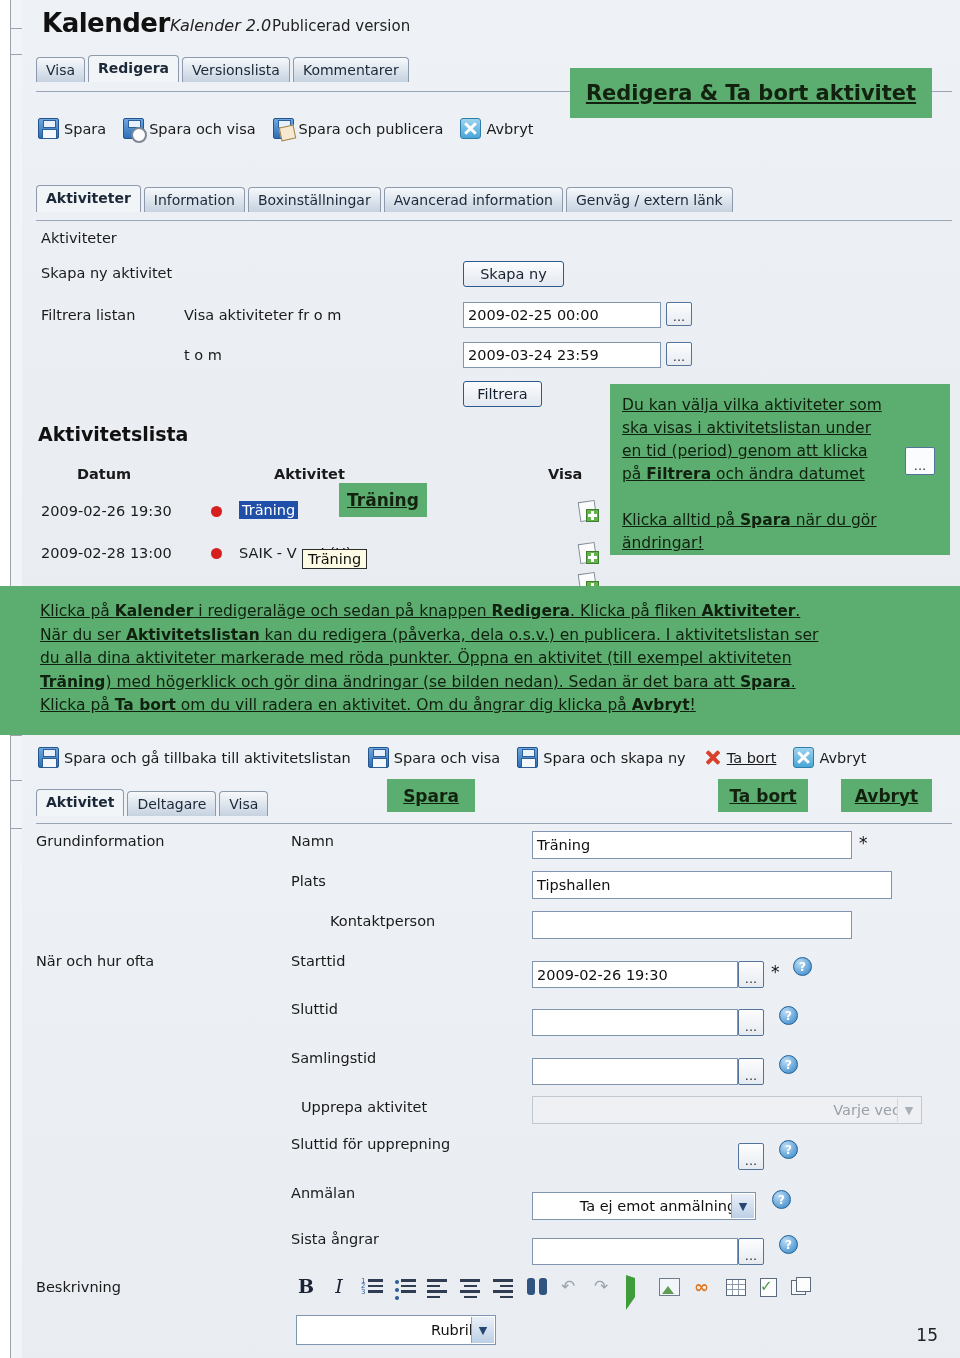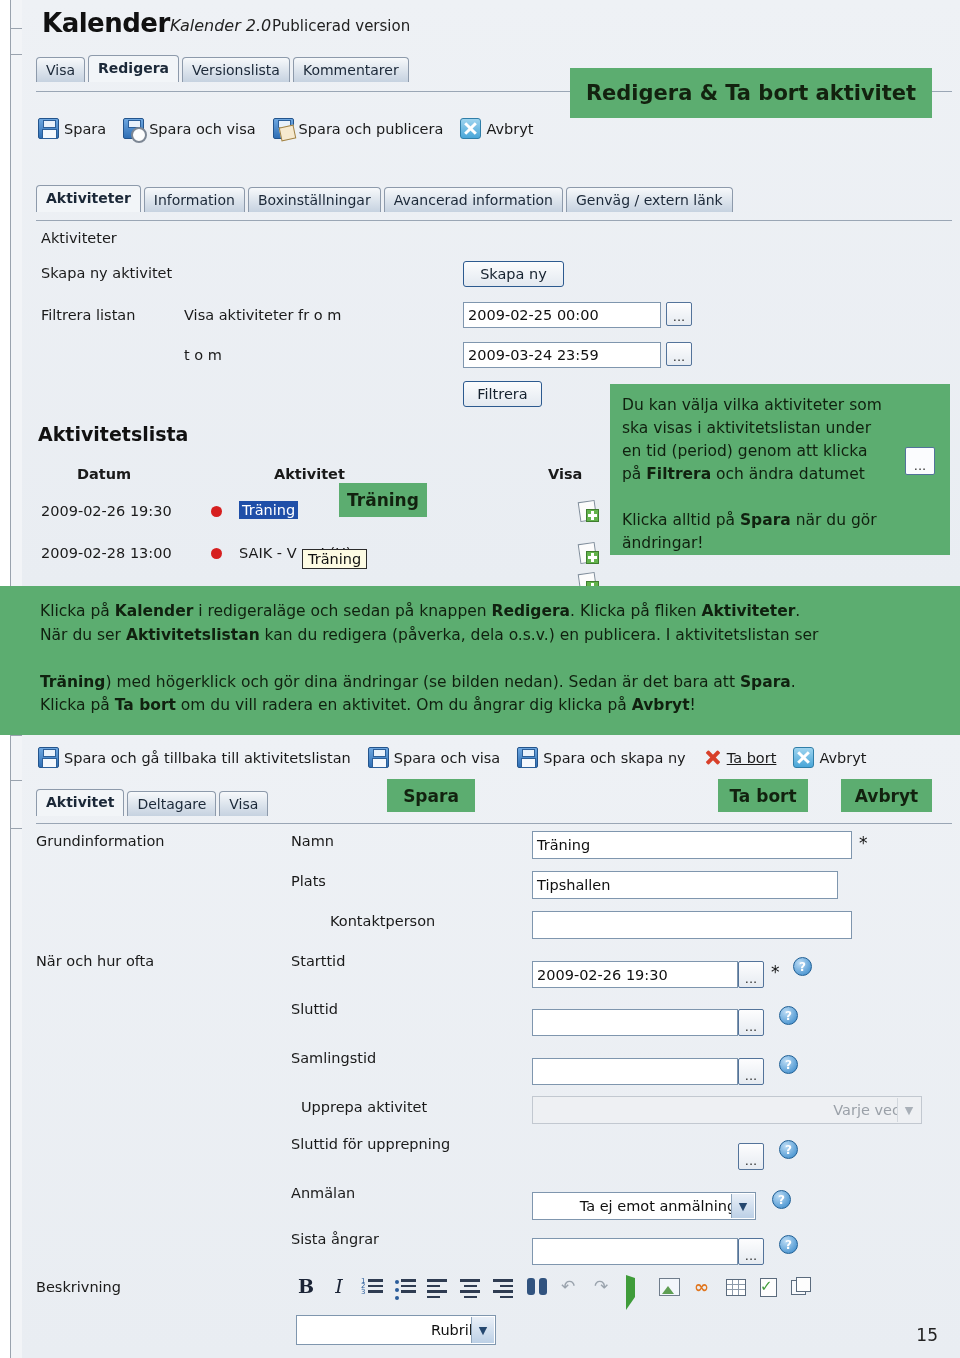--- a/index.html
+++ b/index.html
@@ -110,21 +110,21 @@
   .sel.disabled{background:#eef0f3;color:#9aa0a8;border-color:#c2c8d0;}
   .sel .arrow{
     position:absolute;right:1px;top:1px;bottom:1px;width:22px;
     background:linear-gradient(to bottom,#eaf0f8,#bcd0e6);border-left:1px solid #8fa6bd;
     display:flex;align-items:center;justify-content:center;color:#24476f;font-size:11px;
   }
   .sel.disabled .arrow{background:#eef0f3;border-left-color:#d3d8de;color:#a9b0b8;}
   .star{position:absolute;font-size:17px;color:#111;}
 
   
-  .green{position:absolute;background:#5cad70;color:#10210f;}
+  .green{position:absolute;background:#5cad70;color:#10210f;text-decoration:underline;}
   .green-title{
     left:570px;top:68px;width:362px;height:50px;
     display:flex;align-items:center;justify-content:center;
     font-size:21px;font-weight:bold;color:#13220f;
   }
   .green-note{
     left:610px;top:384px;width:340px;height:171px;padding:10px 12px;box-sizing:border-box;
     font-size:15.5px;line-height:23px;color:#10210f;
   }
   .green-band{
@@ -289,21 +289,21 @@
     <span>en tid (period) genom att klicka</span><br>
     <span>på </span><b>Filtrera</b><span> och ändra datumet</span><br><br>
     <span>Klicka alltid på </span><b>Spara</b><span> när du gör</span><br>
     <span>ändringar!</span>
   </div>
   <div class="dots" style="left:905px;top:447px;width:30px;height:28px;background:#fbfcfe;">...</div>
 
   <div class="green green-band">
     <span>Klicka på </span><b>Kalender</b><span> i redigeraläge och sedan på knappen </span><b>Redigera</b><span>. Klicka på fliken </span><b>Aktiviteter</b><span>.</span><br>
     <span>När du ser </span><b>Aktivitetslistan</b><span> kan du redigera (påverka, dela o.s.v.) en publicera. I aktivitetslistan ser</span><br>
-    <br>
+    <span>du alla dina aktiviteter markerade med röda punkter. Öppna en aktivitet (till exempel aktiviteten</span><br>
     <b>Träning</b><span>) med högerklick och gör dina ändringar (se bilden nedan). Sedan är det bara att </span><b>Spara</b><span>.</span><br>
     <span>Klicka på </span><b>Ta bort</b><span> om du vill radera en aktivitet. Om du ångrar dig klicka på </span><b>Avbryt</b><span>!</span>
   </div>
 
   <div class="screen-bot"></div>
 
   <div class="toolbar" style="left:38px;top:747px;">
     <div class="tbitem">
       <span class="ico ico-floppy"></span>
       <span class="lbl">Spara och gå tillbaka till aktivitetslistan</span>
@@ -339,21 +339,21 @@
 
   <div class="lab" style="left:36px;top:833px;">Grundinformation</div>
   <div class="lab" style="left:36px;top:953px;">När och hur ofta</div>
   <div class="lab" style="left:36px;top:1279px;">Beskrivning</div>
 
   <div class="lab" style="left:291px;top:833px;">Namn</div>
   <div class="inp" style="left:532px;top:831px;width:320px;height:28px;">Träning</div>
   <div class="star" style="left:859px;top:833px;">*</div>
 
   <div class="lab" style="left:291px;top:873px;">Plats</div>
-  <div class="inp" style="left:532px;top:871px;width:306px;height:28px;">Tipshallen</div>
+  <div class="inp" style="left:532px;top:871px;width:360px;height:28px;">Tipshallen</div>
 
   <div class="lab" style="left:291px;top:913px;margin-left:39px;">Kontaktperson</div>
   <div class="inp" style="left:532px;top:911px;width:320px;height:28px;"></div>
 
   <div class="lab" style="left:291px;top:953px;">Starttid</div>
   <div class="inp" style="left:532px;top:961px;width:206px;height:27px;">2009-02-26 19:30</div>
   <div class="dots" style="left:738px;top:961px;height:27px;">...</div>
   <div class="star" style="left:771px;top:962px;">*</div>
   <div class="help" style="left:793px;top:957px;">?</div>
 

